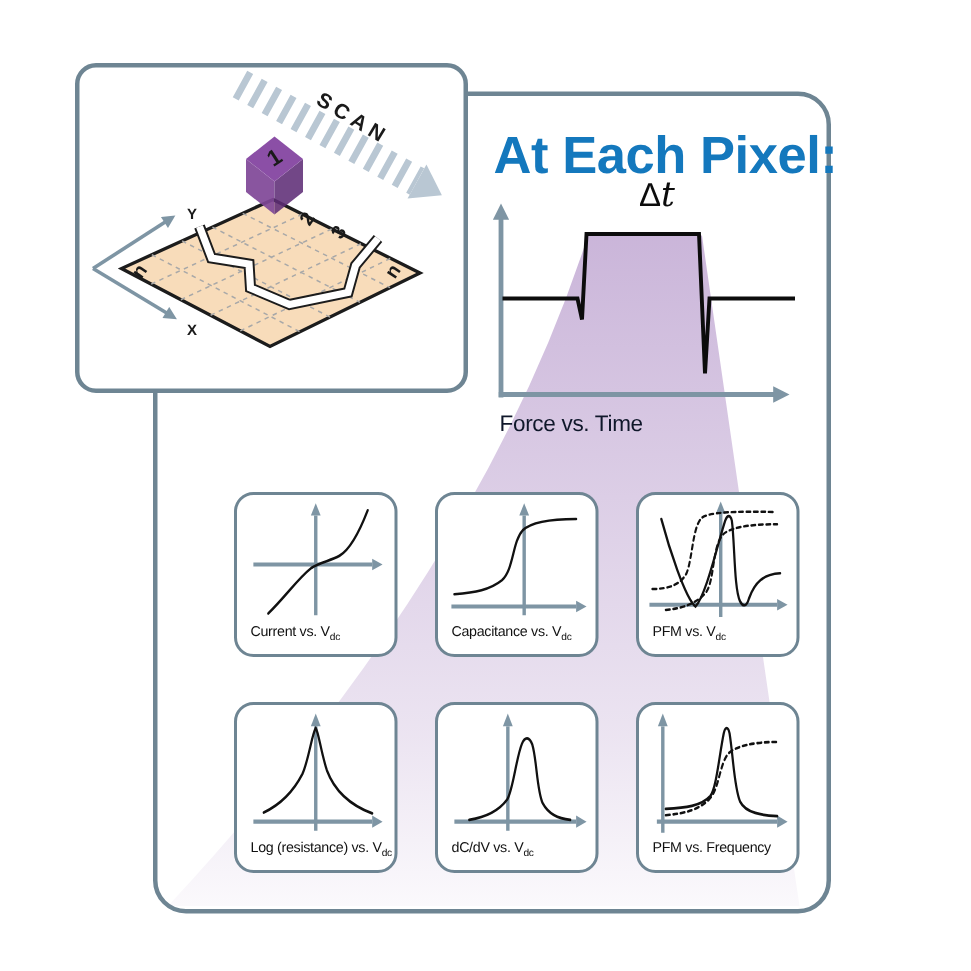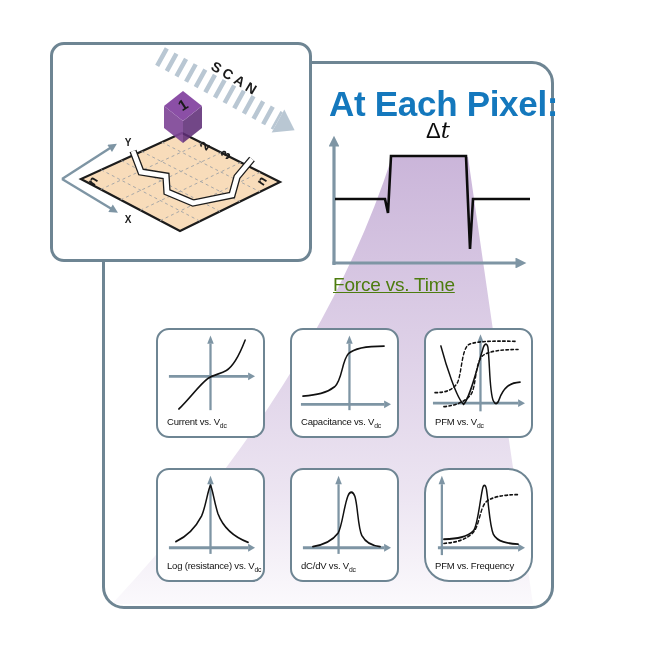--- a/index.html
+++ b/index.html
@@ -22,21 +22,21 @@
   .axis{stroke:var(--axis_slate);stroke-width:3.2;fill:none;}
   .axis2{stroke:var(--axis_slate);stroke-width:2.4;fill:none;}
   .ah{fill:var(--axis_slate);}
   .pulse-line{stroke:#0c0c0c;stroke-width:2.6;fill:none;stroke-linejoin:miter;}
 
   
   #heading{left:329px;top:84px;font-size:35px;font-weight:bold;letter-spacing:-0.3px;
            color:var(--accent_blue);z-index:2;white-space:nowrap;}
   #delta-t{left:408px;top:117px;width:60px;text-align:center;z-index:2;font-size:22px;color:#0c0c0c;}
   #delta-t .tvar{font-family:"DejaVu Serif",serif;font-style:italic;font-size:23px;}
-  #force-caption{left:333px;top:274px;font-size:19px;letter-spacing:-0.2px;color:#4d7c0f;z-index:2;white-space:nowrap;text-decoration:underline;}
+  #force-caption{left:333px;top:274px;font-size:15px;letter-spacing:-0.2px;color:#0f172a;z-index:2;white-space:nowrap;}
 
   
   .card{position:absolute;border:2.5px solid var(--panel_border);border-radius:13px;background:#fff;
         box-sizing:border-box;z-index:2;}
   .card .plot-area{position:absolute;left:3px;right:3px;top:2px;bottom:20px;}
   .card svg.plot{width:100%;height:100%;overflow:visible;}
   .plot-label{position:absolute;left:9px;bottom:7px;font-size:9.5px;letter-spacing:-0.2px;
               color:#111;white-space:nowrap;}
   .plot-label sub{font-size:6.8px;}
 
@@ -126,21 +126,21 @@
   <div class="card" style="left:290px;top:468px;width:109px;height:114px;">
     <div class="plot-area"><svg class="plot" viewBox="0 0 100 72" preserveAspectRatio="none">
           <line x1="8" y1="62" x2="90" y2="62" stroke="#7e95a4" stroke-width="2.3"></line>
           <polygon points="97,62 90,65.3 90,58.7" fill="#7e95a4"></polygon>
           <line x1="44" y1="67" x2="44" y2="10" stroke="#7e95a4" stroke-width="2.3"></line>
           <polygon points="44,3 47.3,10 40.7,10" fill="#7e95a4"></polygon>
           <path d="M18,61 C30,59.5 38,56 43.5,50 C47.5,45 49.5,27.5 53.5,19.5 C55.5,15.5 58.5,15.5 60.5,20 C63.5,28 63.5,45 67.5,52 C71.5,58 78,60.5 86,61" fill="none" stroke="#111" stroke-width="1.5" stroke-linecap="round"></path>
         </svg></div>
     <div class="plot-label"><span>dC/dV vs. V</span><sub>dc</sub></div>
   </div>
-  <div class="card" style="left:424px;top:468px;width:109px;height:114px;border-radius:25px;">
+  <div class="card" style="left:424px;top:468px;width:109px;height:114px;">
     <div class="plot-area"><svg class="plot" viewBox="0 0 100 72" preserveAspectRatio="none">
           <line x1="13" y1="68" x2="13" y2="10" stroke="#7e95a4" stroke-width="2.3"></line>
           <polygon points="13,3 16.3,10 9.7,10" fill="#7e95a4"></polygon>
           <line x1="9" y1="62" x2="90" y2="62" stroke="#7e95a4" stroke-width="2.3"></line>
           <polygon points="97,62 90,65.3 90,58.7" fill="#7e95a4"></polygon>
           <path d="M15,55 C28,54.5 39,53.5 45,48 C49,44 51,26 54,14 C55,10 57,10 58,14 C60.5,27 61,43 65,51 C69,57.5 80,58.5 90,59" fill="none" stroke="#111" stroke-width="1.5" stroke-linecap="round"></path>
           <path d="M15,58.5 C28,57.5 37,55.5 44,50 C51,44.5 51,31 57,25 C62,20.5 76,18.5 90,18.5" fill="none" stroke="#111" stroke-width="1.4" stroke-dasharray="2.6 2.4" stroke-linecap="round"></path>
         </svg></div>
     <div class="plot-label"><span>PFM vs. Frequency</span><sub></sub></div>
   </div>

